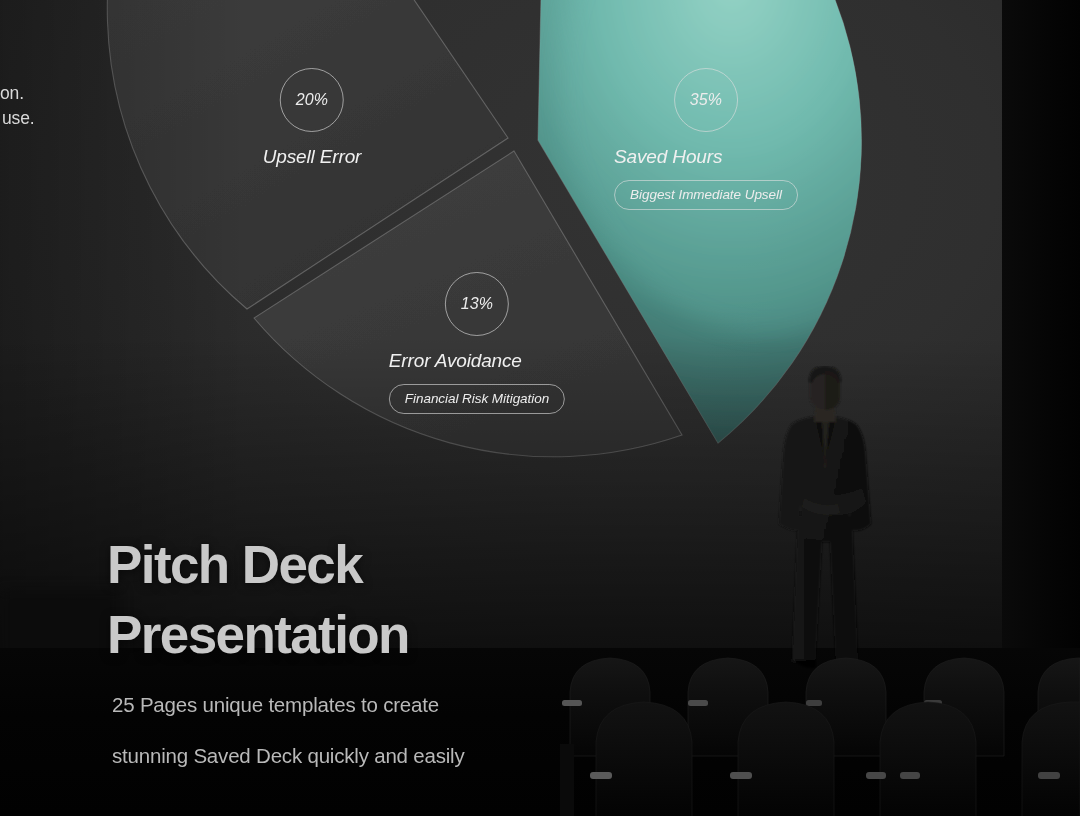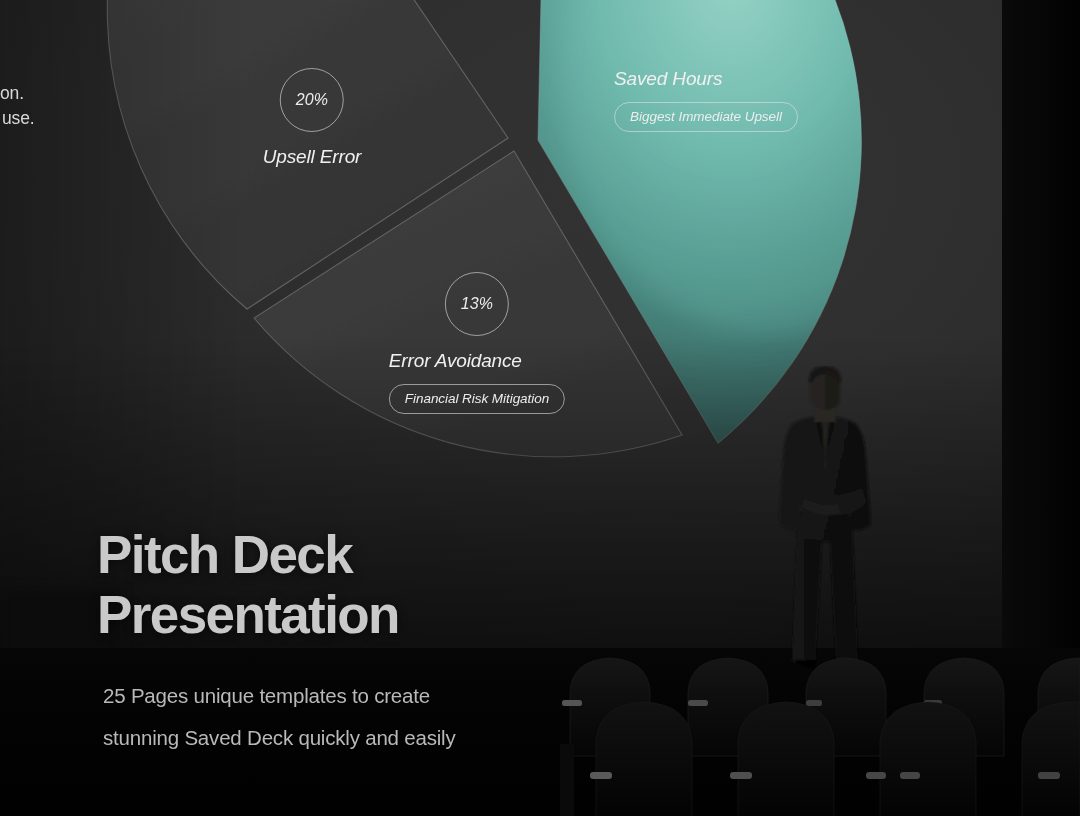--- a/index.html
+++ b/index.html
@@ -104,33 +104,33 @@
     left: 95px;
     top: 524px;
     z-index: 12;
     color: #c9c9c9;
     font-size: 53px;
     font-weight: bold;
     line-height: 58px;
     letter-spacing: -1.6px;
     text-shadow: 0 2px 10px rgba(0,0,0,0.55);
   }
-  #headline div { margin: 2px; }
+  #headline div { margin: 12px; }
 
   #subhead {
     position: absolute;
     left: 95px;
     top: 671px;
     z-index: 12;
     color: #b9b9b9;
     font-size: 20.5px;
     line-height: 34px;
     letter-spacing: -0.2px;
   }
-  #subhead div { margin: 8px; }
+  #subhead div { margin: 17px; }
 
   
   #room-floor {
     position: absolute;
     left: 0; top: 648px;
     width: 1080px; height: 168px;
     background: linear-gradient(to bottom, #060606 0%, #030303 40%, #010101 100%);
     z-index: 9;
   }
   #room-right {
@@ -226,20 +226,21 @@
       <div>le in expansion.</div>
       <div>sponsible AI use.</div>
     </div>
 
     <div id="label-upsell" class="seg-label">
       <div class="pct-ring">20%</div>
       <div class="seg-title">Upsell Error</div>
     </div>
 
     <div id="label-saved" class="seg-label">
+      <div class="pct-ring">35%</div>
       <div class="seg-title">Saved Hours</div>
       <div class="seg-chip">Biggest Immediate Upsell</div>
     </div>
 
     <div id="label-error" class="seg-label">
       <div class="pct-ring">13%</div>
       <div class="seg-title">Error Avoidance</div>
       <div class="seg-chip">Financial Risk Mitigation</div>
     </div>
 

